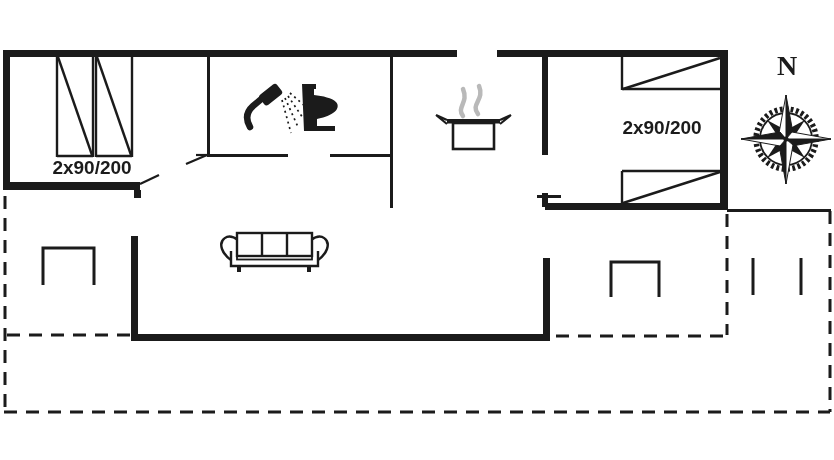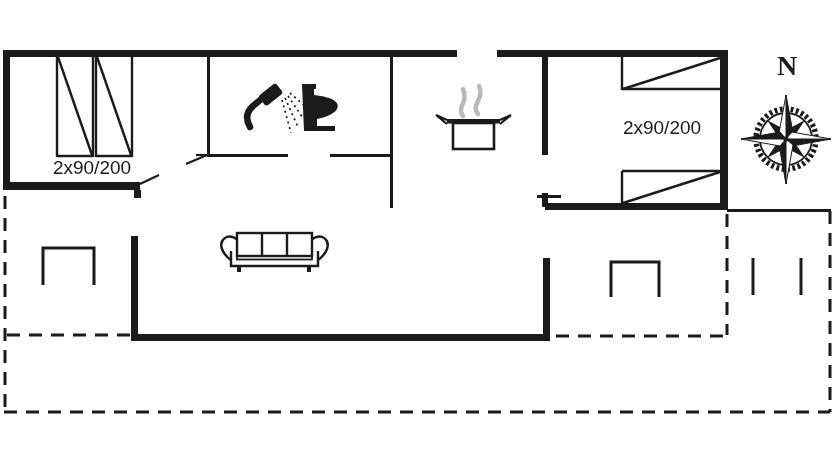--- a/index.html
+++ b/index.html
@@ -1,20 +1,20 @@
 <!DOCTYPE html>
 <html><head>
 <meta charset="utf-8">
 <style>
   html,body{margin:0;padding:0;background:#ffffff;}
   .plan{position:relative;width:834px;height:460px;background:#ffffff;overflow:hidden;
         font-family:"Liberation Sans", sans-serif;}
   .plan svg{position:absolute;left:0;top:0;}
   .lbl{position:absolute;color:#1b1b1b;font-size:19px;text-align:center;
-       font-family:"Liberation Sans", sans-serif;white-space:nowrap;}
+       font-family:"Liberation Sans", sans-serif;white-space:nowrap;font-weight:bold;}
   .lbl-bed-left{left:36px;top:157px;width:112px;}
   .lbl-bed-right{left:606px;top:117px;width:112px;}
   .lbl-north{left:768px;top:50px;width:38px;font-size:28px;font-weight:bold;
              font-family:"Liberation Serif", serif;}
 </style>
 </head>
 <body>
 
 <div class="plan">
 

